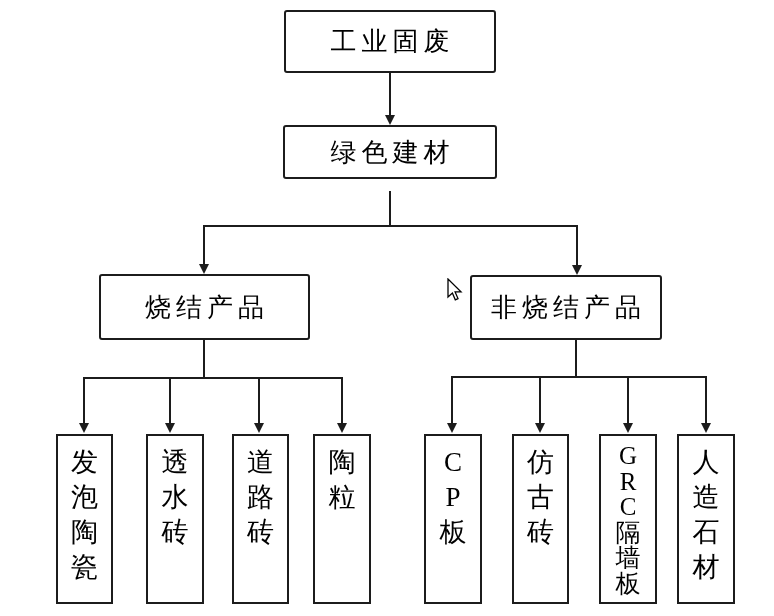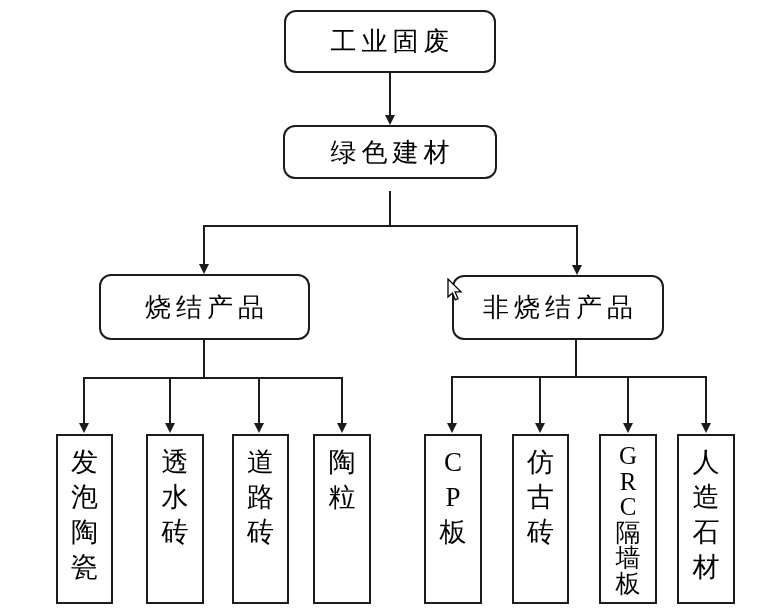--- a/index.html
+++ b/index.html
@@ -21,21 +21,21 @@
     left: 0;
     top: 0;
     width: 774px;
     height: 616px;
     pointer-events: none;
   }
   .node {
     position: absolute;
     box-sizing: border-box;
     border: 2px solid #1c1c1c;
-    border-radius: 12px;
+    border-radius: 3px;
     background: #ffffff;
     display: flex;
     align-items: center;
     justify-content: center;
   }
   .node .hlabel {
     font-size: 26px;
     letter-spacing: 5px;
     text-indent: 5px;
     white-space: nowrap;
@@ -121,21 +121,21 @@
   </div>
 
   <div class="node" style="left:283px; top:125px; width:214px; height:54px;">
     <span class="hlabel">绿色建材</span>
   </div>
 
   <div class="node" style="left:99px; top:274px; width:211px; height:66px;">
     <span class="hlabel">烧结产品</span>
   </div>
 
-  <div class="node" style="left:452px; top:275px; width:212px; height:65px;">
+  <div class="node" style="left:470px; top:275px; width:192px; height:65px;">
     <span class="hlabel">非烧结产品</span>
   </div>
 
   <div class="leaf" style="left:56px; width:57px;">
     <span class="vtext">发
 泡
 陶
 瓷</span>
   </div>
 

